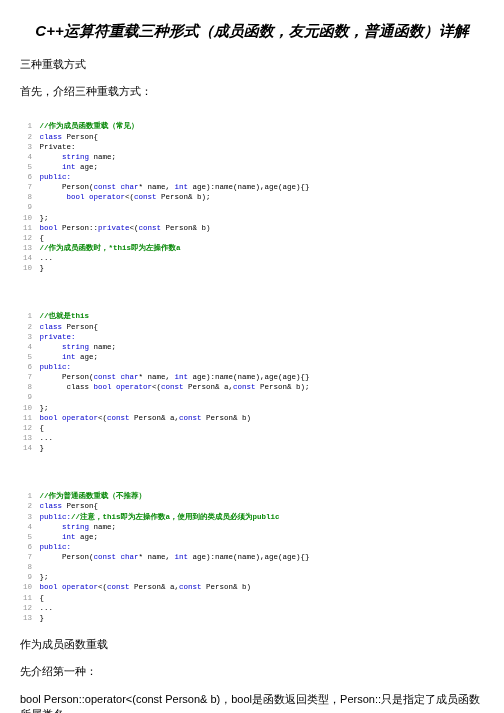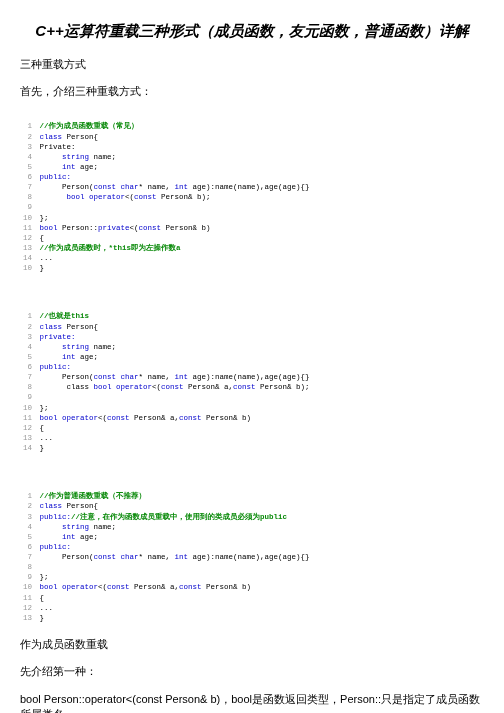--- a/index.html
+++ b/index.html
@@ -87,21 +87,21 @@
 <span class="ln">10</span> <span>};</span>
 <span class="ln">11</span> <span class="kw">bool operator</span><span>&lt;(</span><span class="kw">const</span><span> Person&amp; a,</span><span class="kw">const</span><span> Person&amp; b)</span>
 <span class="ln">12</span> <span>{</span>
 <span class="ln">13</span> <span>...</span>
 <span class="ln">14</span> <span>}</span>
 </div>
 
 <div class="code-block last">
 <span class="ln">1</span> <span class="cmt">//作为普通函数重载（不推荐）</span>
 <span class="ln">2</span> <span class="kw">class</span><span> Person{</span>
-<span class="ln">3</span> <span class="kw">public:</span><span class="cmt">//注意，在作为函数成员重载中，使用到的类成员必须为public</span>
+<span class="ln">3</span> <span class="kw">public:</span><span class="cmt">//注意，this即为左操作数a，使用到的类成员必须为public</span>
 <span class="ln">4</span>      <span class="kw">string</span><span> name;</span>
 <span class="ln">5</span>      <span class="kw">int</span><span> age;</span>
 <span class="ln">6</span> <span class="kw">public:</span>
 <span class="ln">7</span>      <span>Person(</span><span class="kw">const char</span><span>* name, </span><span class="kw">int</span><span> age):name(name),age(age){}</span>
 <span class="ln">8</span>
 <span class="ln">9</span> <span>};</span>
 <span class="ln">10</span> <span class="kw">bool operator</span><span>&lt;(</span><span class="kw">const</span><span> Person&amp; a,</span><span class="kw">const</span><span> Person&amp; b)</span>
 <span class="ln">11</span> <span>{</span>
 <span class="ln">12</span> <span>...</span>
 <span class="ln">13</span> <span>}</span>

